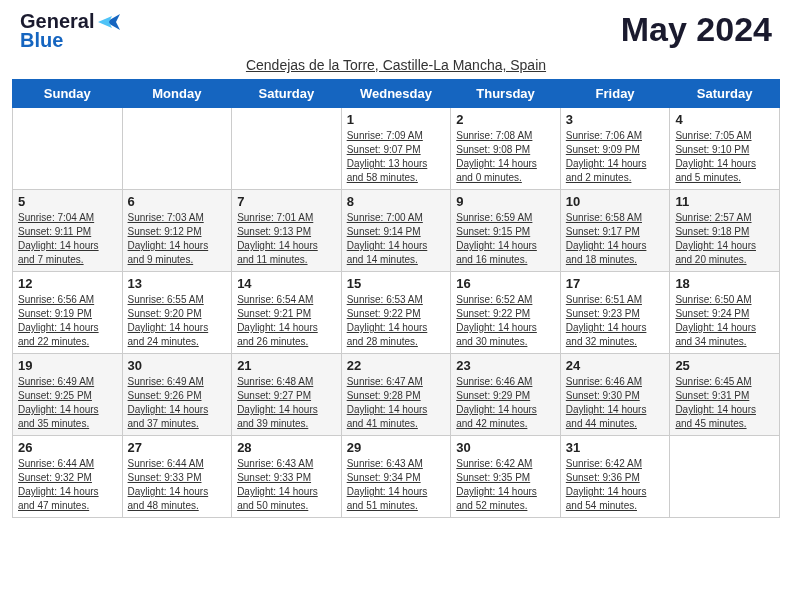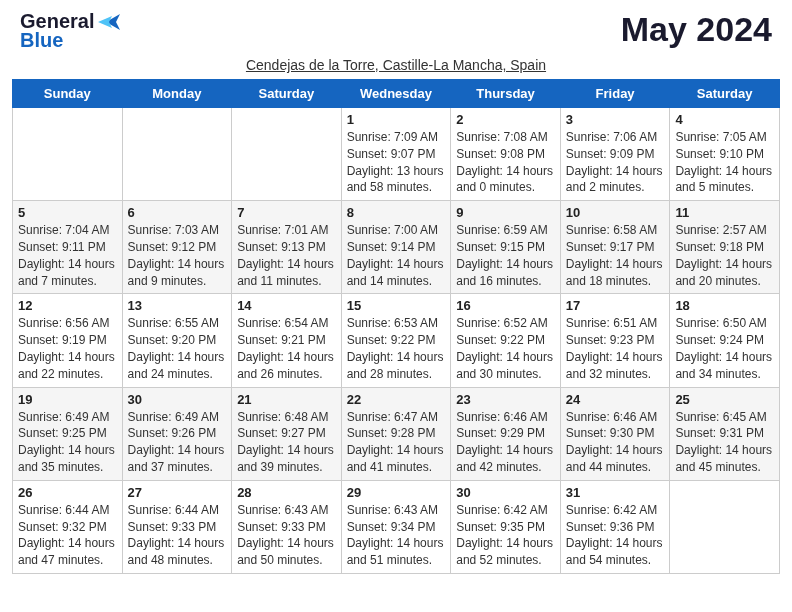--- a/index.html
+++ b/index.html
@@ -6,21 +6,21 @@
     body { font-family: Arial, sans-serif; background: #fff; width: 792px; min-height: 612px; }
     .header { padding: 10px 20px 5px 20px; display: flex; align-items: flex-start; justify-content: space-between; }
     .logo { display: flex; flex-direction: column; align-items: flex-start; }
     .title-section { text-align: right; }
     .calendar-wrap { padding: 0 12px 10px 12px; }
     table { width: 100%; border-collapse: collapse; border-radius: 10px; }
     thead tr th { background: #1565c0; color: #fff; text-align: center; padding: 6px 4px; font-size: 13px; font-weight: bold; border: 1px solid #1565c0; }
     tbody tr td { border: 1px solid #ccc; vertical-align: top; padding: 4px 5px; width: 14.28%; min-height: 70px; font-size: 10.5px; color: #222; background: #fff; }
     tbody tr:nth-child(even) td { background: #f5f5f5; }
     .day-num { font-size: 13px; font-weight: bold; color: #222; margin-bottom: 2px; }
-    .cell-content { font-size: 12px; line-height: 1.4; color: #333; }
+    .cell-content { font-size: 10px; line-height: 1.4; color: #333; text-decoration: underline; }
     .empty { background: #fff !important; }
     tbody tr:nth-child(even) .empty { background: #f5f5f5 !important; }
   </style>
 </head>
 <body>
 
 <div class="header">
   <div class="logo">
     <div style="display:flex;align-items:center;gap:2px;">
       <span style="font-size:20px;font-weight:bold;color:#1a1a2e;">General</span>

